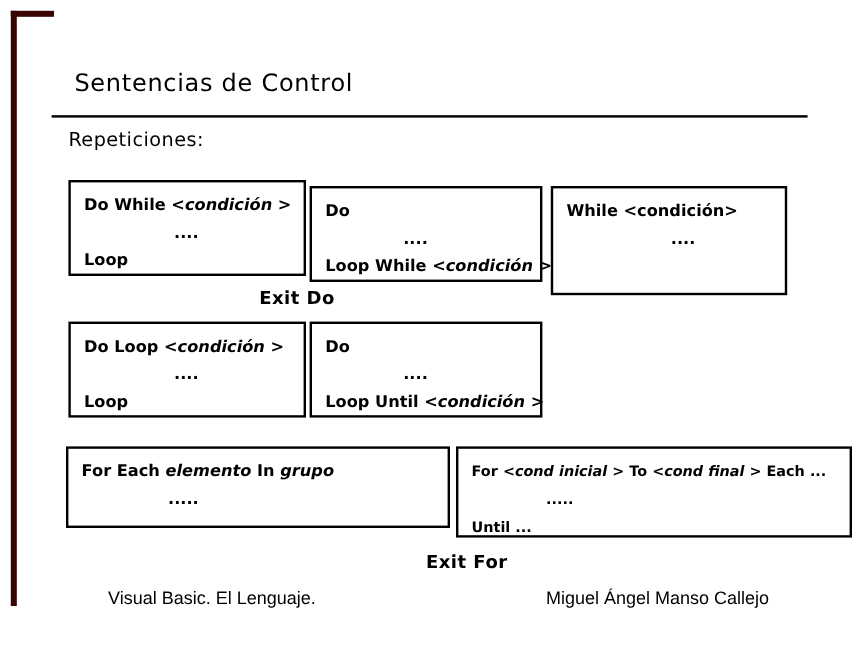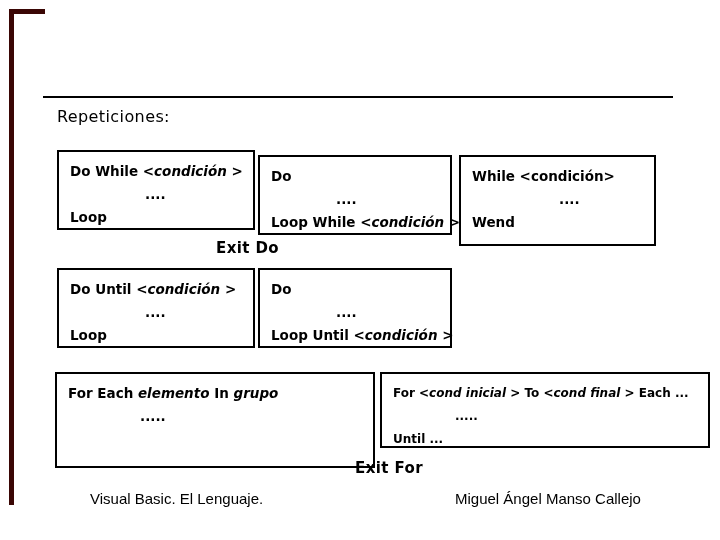--- a/index.html
+++ b/index.html
@@ -44,21 +44,21 @@
     line-height: 23px;
     padding: 8px 11px;
     white-space: nowrap;
   }
   .it { font-style: italic; }
   #box-do-while      { left: 57px;  top: 150px; width: 198px; height: 80px; }
   #box-do-loop-while { left: 258px; top: 155px; width: 194px; height: 80px; }
   #box-while-wend    { left: 459px; top: 155px; width: 197px; height: 91px; }
   #box-do-until      { left: 57px;  top: 268px; width: 198px; height: 80px; }
   #box-do-loop-until { left: 258px; top: 268px; width: 194px; height: 80px; }
-  #box-for-each      { left: 55px;  top: 372px; width: 320px; height: 96px; }
+  #box-for-each      { left: 55px;  top: 372px; width: 320px; height: 68px; }
   #box-for-step      { left: 380px; top: 372px; width: 330px; height: 76px; font-size: 12px; }
   #box-do-while .dots      { margin-left: 75px; }
   #box-do-loop-while .dots { margin-left: 65px; }
   #box-while-wend .dots    { margin-left: 87px; }
   #box-do-until .dots      { margin-left: 75px; }
   #box-do-loop-until .dots { margin-left: 65px; }
   #box-for-each .dots      { margin-left: 72px; }
   #box-for-step .dots      { margin-left: 62px; }
   .exit-label {
     position: absolute;
@@ -75,45 +75,45 @@
   #footer-right { left: 455px; }
 </style>
 </head>
 <body>
 
 <div class="slide">
 
   <div class="accent-top"></div>
   <div class="accent-left"></div>
 
+  <div class="title">Sentencias de Control</div>
   <div class="rule"></div>
   <div class="subtitle">Repeticiones:</div>
 
   <div class="code-box" id="box-do-while">
     <div><span>Do While </span><span class="it">&lt;condición &gt;</span></div>
     <div class="dots">....</div>
     <div>Loop</div>
   </div>
 
   <div class="code-box" id="box-do-loop-while">
     <div>Do</div>
     <div class="dots">....</div>
     <div><span>Loop While </span><span class="it">&lt;condición &gt;</span></div>
   </div>
 
   <div class="code-box" id="box-while-wend">
     <div>While &lt;condición&gt;</div>
     <div class="dots">....</div>
-    <div>Wend</div>
   </div>
 
   <div class="exit-label" id="exit-do">Exit Do</div>
 
   <div class="code-box" id="box-do-until">
-    <div><span>Do Until </span><span class="it">&lt;condición &gt;</span></div>
+    <div><span>Do Loop </span><span class="it">&lt;condición &gt;</span></div>
     <div class="dots">....</div>
     <div>Loop</div>
   </div>
 
   <div class="code-box" id="box-do-loop-until">
     <div>Do</div>
     <div class="dots">....</div>
     <div><span>Loop Until </span><span class="it">&lt;condición &gt;</span></div>
   </div>
 

